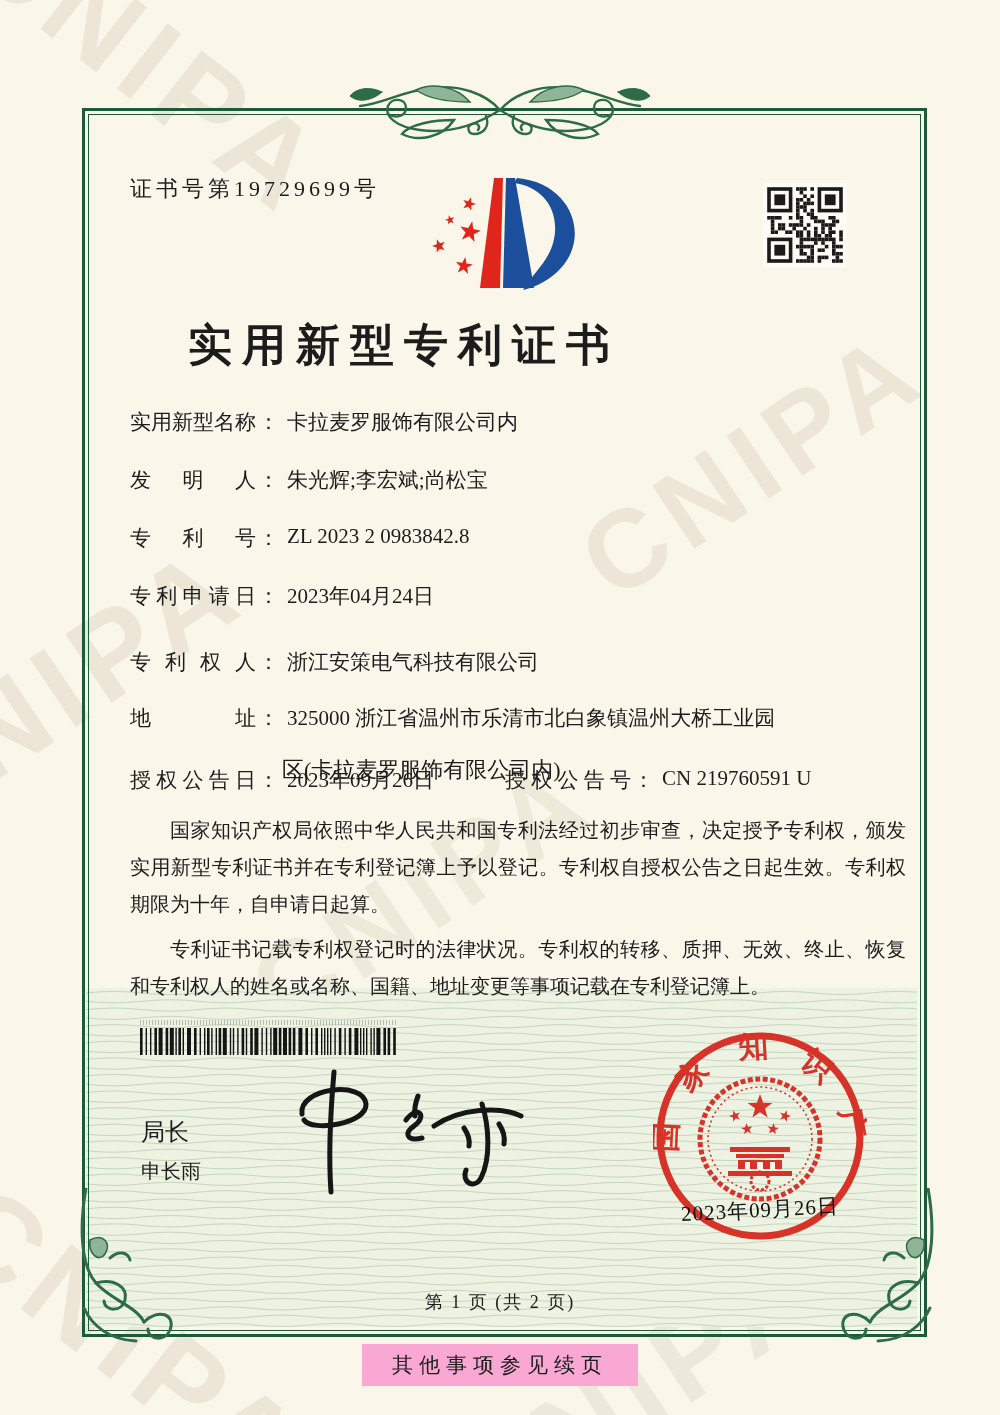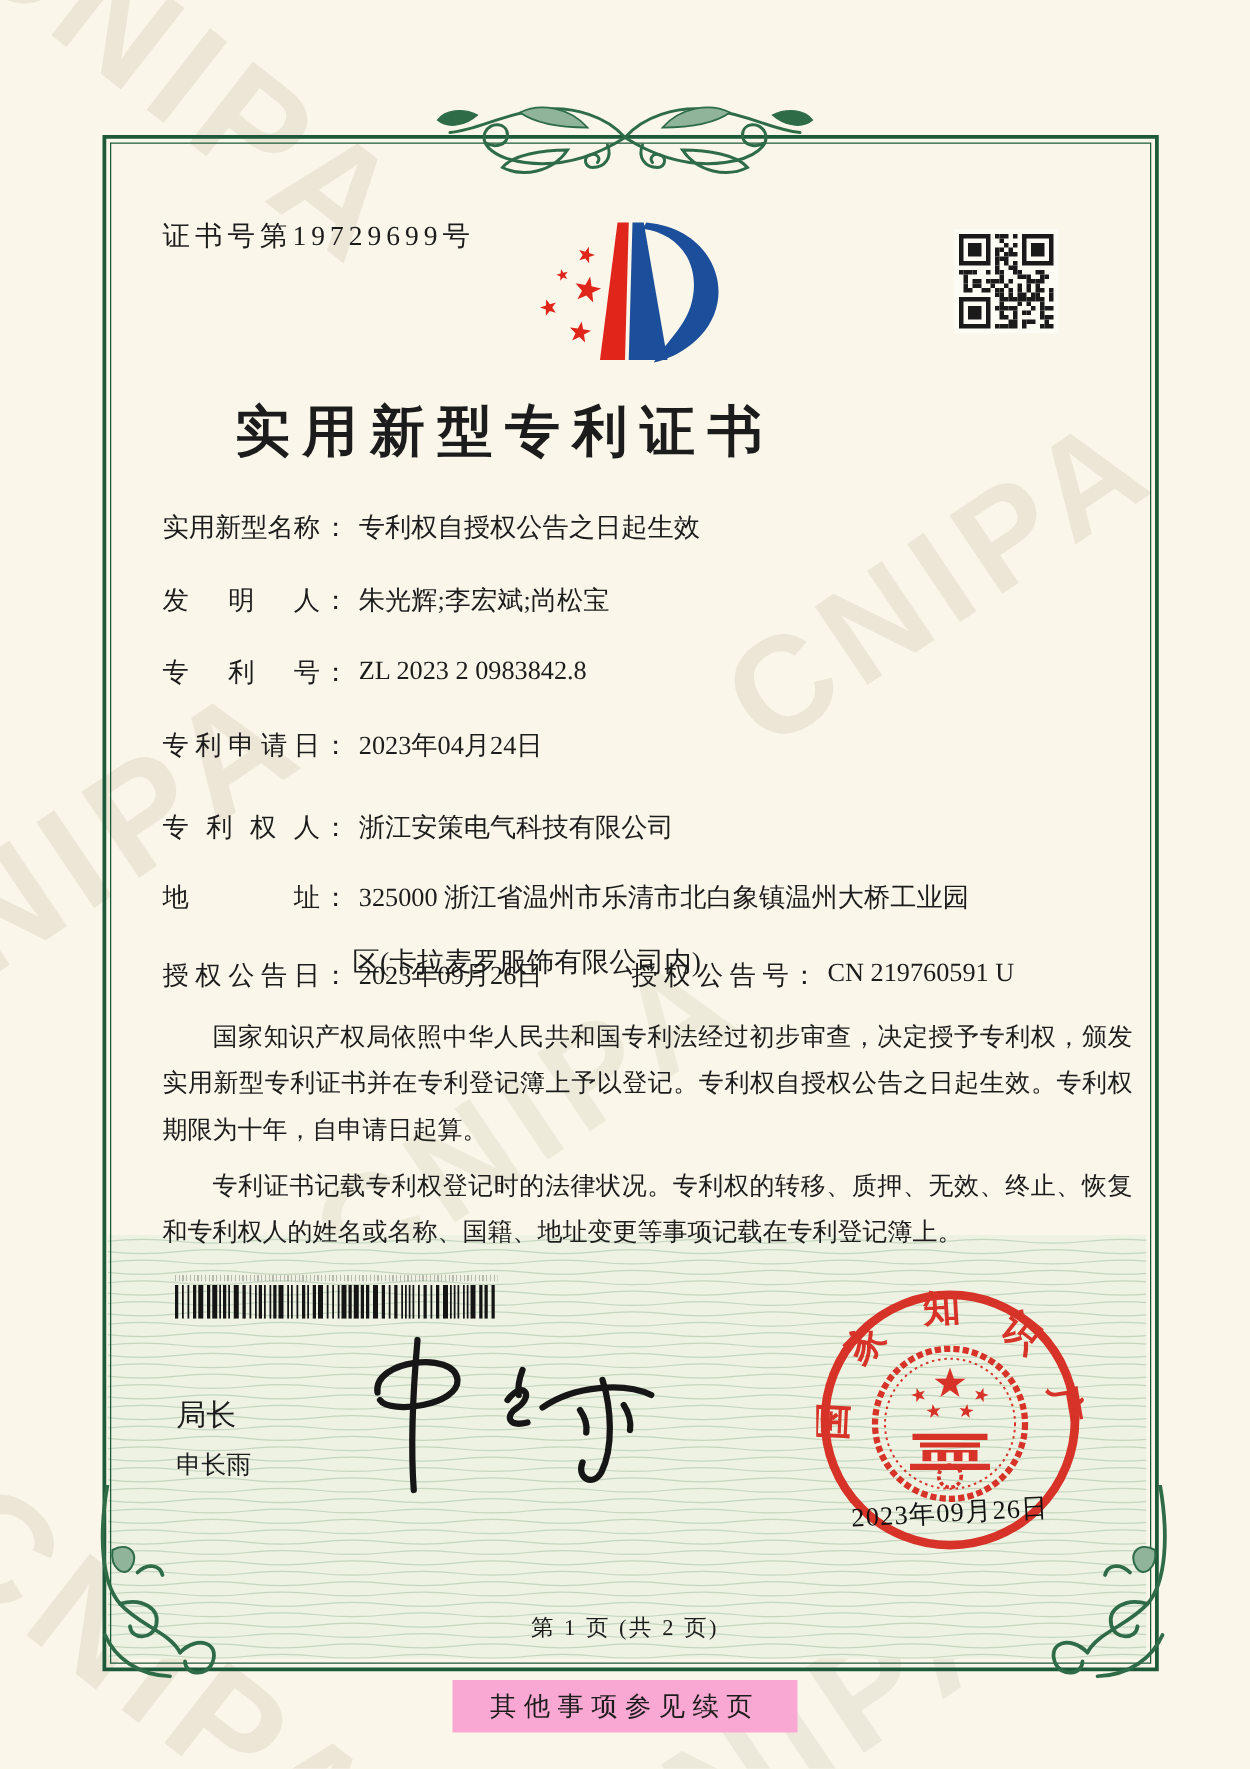--- a/index.html
+++ b/index.html
@@ -337,21 +337,21 @@
           <rect x="76.2" y="76.2" width="3.6" height="3.6"></rect>
         </g>
     </svg>
 
     <div class="title">实用新型专利证书</div>
 
     <div class="fields">
       <div class="frow" style="top:0;">
         <span class="flabel">实用新型名称</span>
           <span class="fcolon">：</span>
-        <span class="fvalue">专利权自授权公告之日起生效</span>
+        <span class="fvalue">卡拉麦罗服饰有限公司内</span>
       </div>
       <div class="frow" style="top:58px;">
         <span class="flabel">发 明 人</span>
           <span class="fcolon">：</span>
         <span class="fvalue">朱光辉;李宏斌;尚松宝</span>
       </div>
       <div class="frow" style="top:116px;">
         <span class="flabel">专 利 号</span>
           <span class="fcolon">：</span>
         <span class="fvalue">ZL 2023 2 0983842.8</span>

